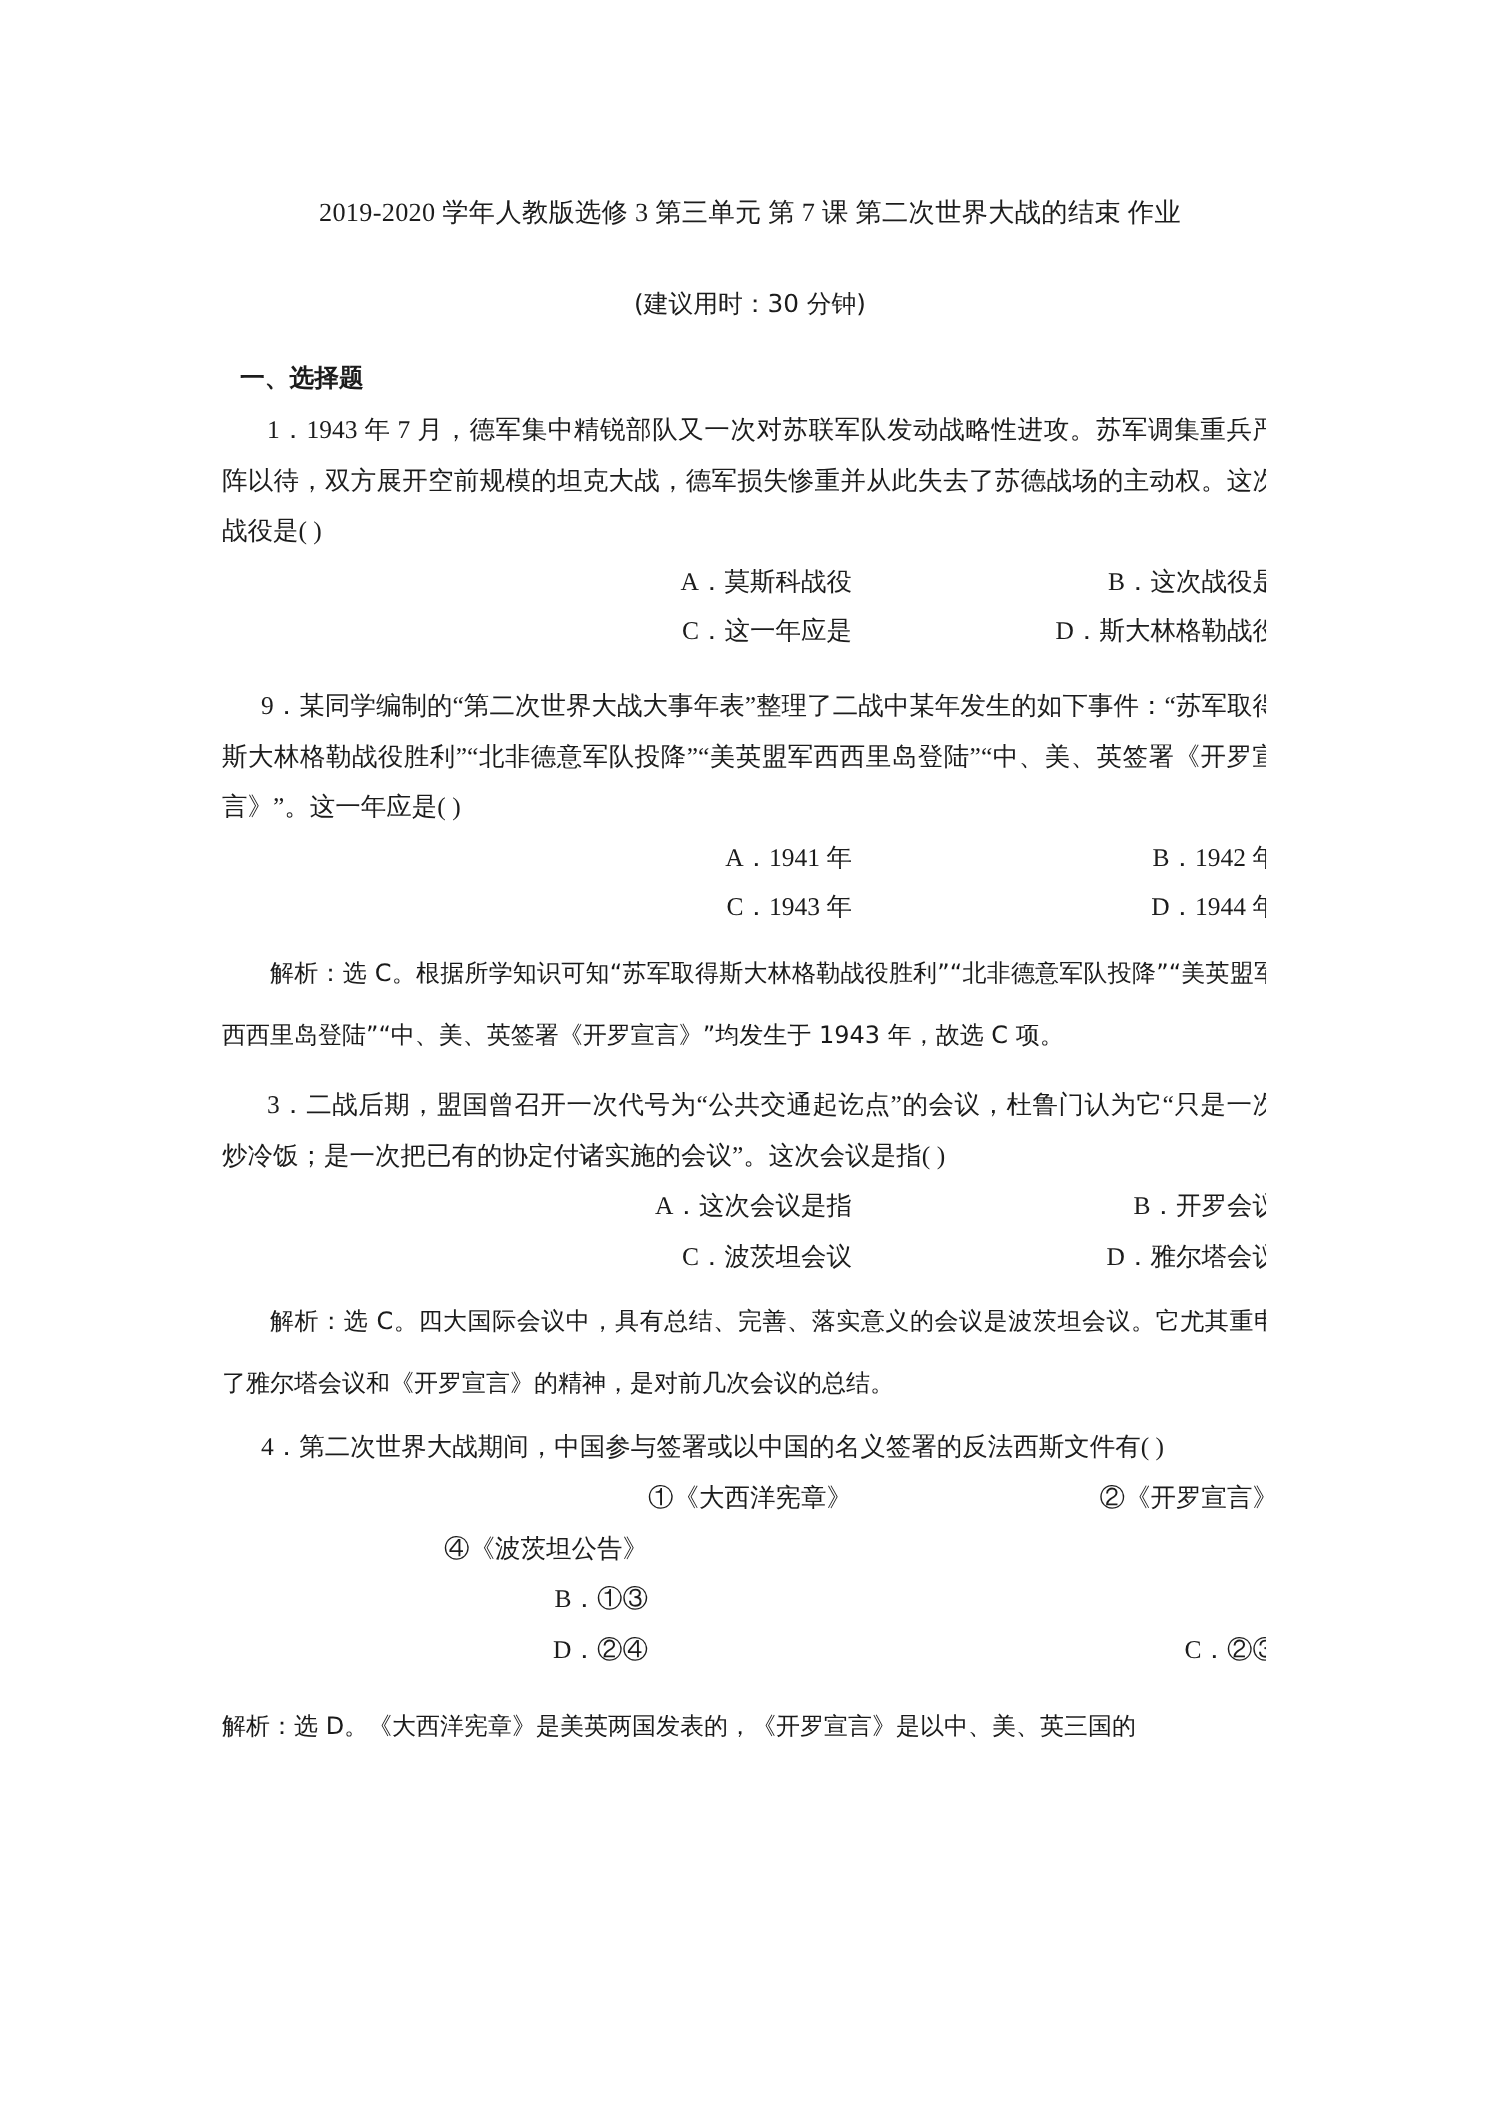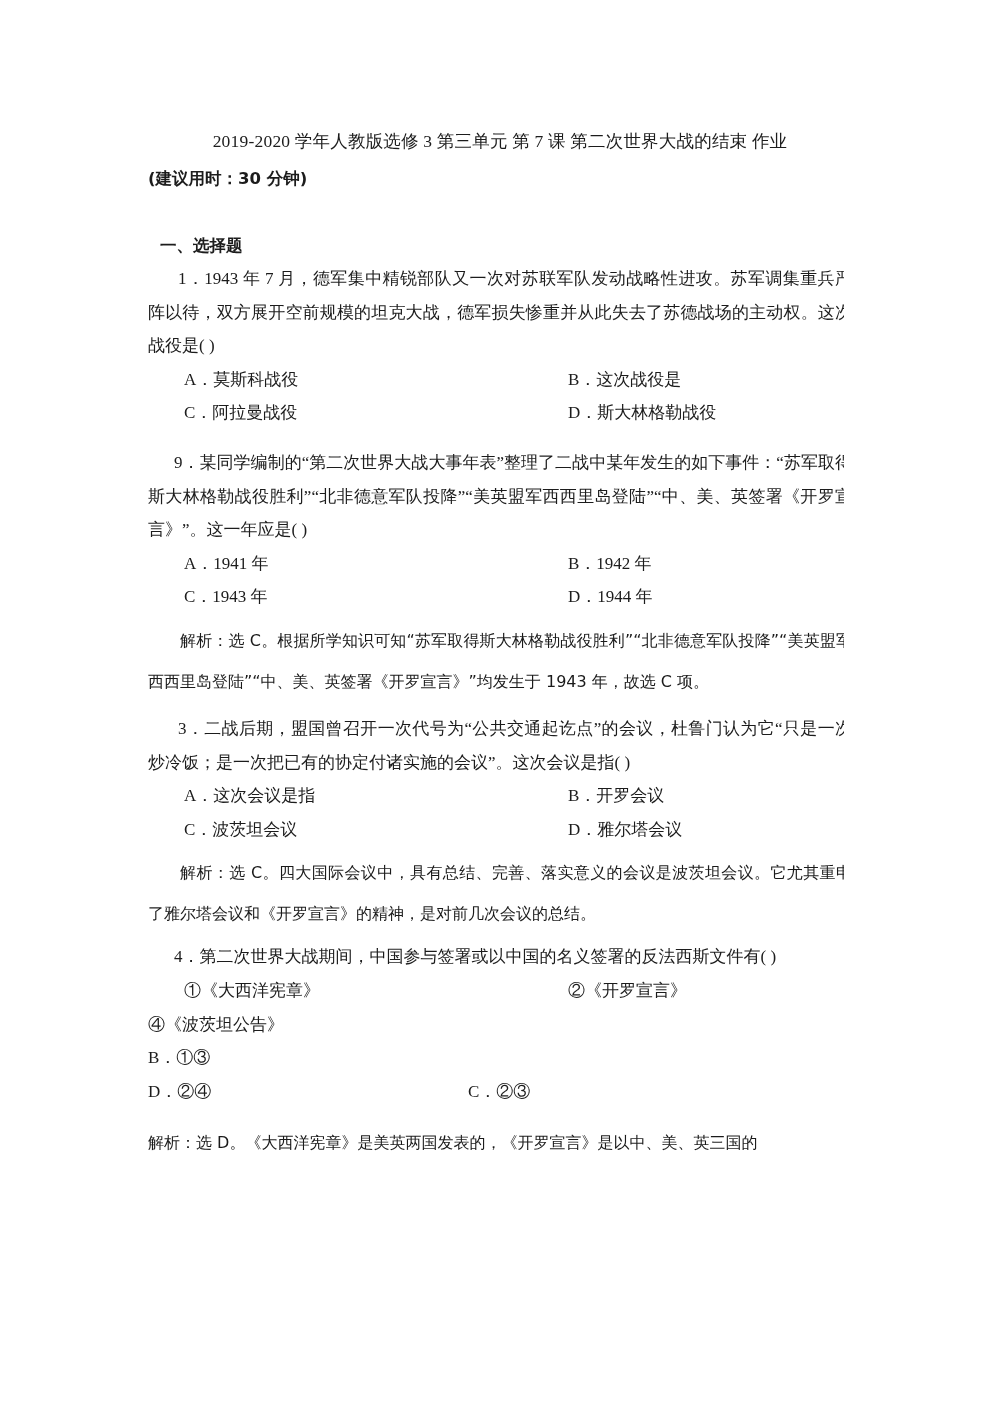--- a/index.html
+++ b/index.html
@@ -30,49 +30,51 @@
     line-height: 34px;
     text-align: center;
     white-space: nowrap;
     margin-top: 124px;
     letter-spacing: 0.2px;
   }
   .doc-subtitle {
     font-family: "DejaVu Sans", "Liberation Sans", sans-serif;
     font-size: 16.5px;
     line-height: 34px;
-    font-weight: 700;
-    margin-top: 4px;
+    text-align: center;
+    font-weight: 400;
+    margin-top: 28px;
   }
 
   
   .section-heading {
-    font-family: Liberation Sans, sans-serif;
+    font-family: Liberation Mono, monospace;
     font-weight: 700;
     font-size: 16.5px;
     line-height: 34px;
-    margin-top: 32px;
+    margin-top: 16px;
     text-indent: 12px;
   }
 
   
   .question {
     font-family: "Liberation Serif", "DejaVu Serif", serif;
     font-size: 17px;
     line-height: 33.6px;
     text-indent: 30px;
     text-align: justify;
     text-justify: inter-ideograph;
     margin: 0;
   }
   .question.tight { text-indent: 26px; }
 
   
   .options {
     margin: 0;
+    text-align: right;
   }
   .opt-row {
     display: flex;
     line-height: 33.6px;
     font-family: "Liberation Serif", "DejaVu Serif", serif;
     font-size: 17px;
   }
   .opt-cell {
     box-sizing: border-box;
   }
@@ -107,21 +109,21 @@
 
     <div class="section-heading">一、选择题</div>
 
     <p class="question">1．1943 年 7 月，德军集中精锐部队又一次对苏联军队发动战略性进攻。苏军调集重兵严阵以待，双方展开空前规模的坦克大战，德军损失惨重并从此失去了苏德战场的主动权。这次战役是(        )</p>
     <div class="options">
       <div class="opt-row">
         <div class="opt-cell left">A．莫斯科战役</div>
         <div class="opt-cell right">B．这次战役是</div>
       </div>
       <div class="opt-row">
-        <div class="opt-cell left">C．阿拉曼战役</div>
+        <div class="opt-cell left">C．这一年应是</div>
         <div class="opt-cell right">D．斯大林格勒战役</div>
       </div>
     </div>
     <div class="gap-sm"></div>
 
     <div class="gap-md"></div>
 
     <p class="question tight">9．某同学编制的“第二次世界大战大事年表”整理了二战中某年发生的如下事件：“苏军取得斯大林格勒战役胜利”“北非德意军队投降”“美英盟军西西里岛登陆”“中、美、英签署《开罗宣言》”。这一年应是(        )</p>
     <div class="options">
       <div class="opt-row">

